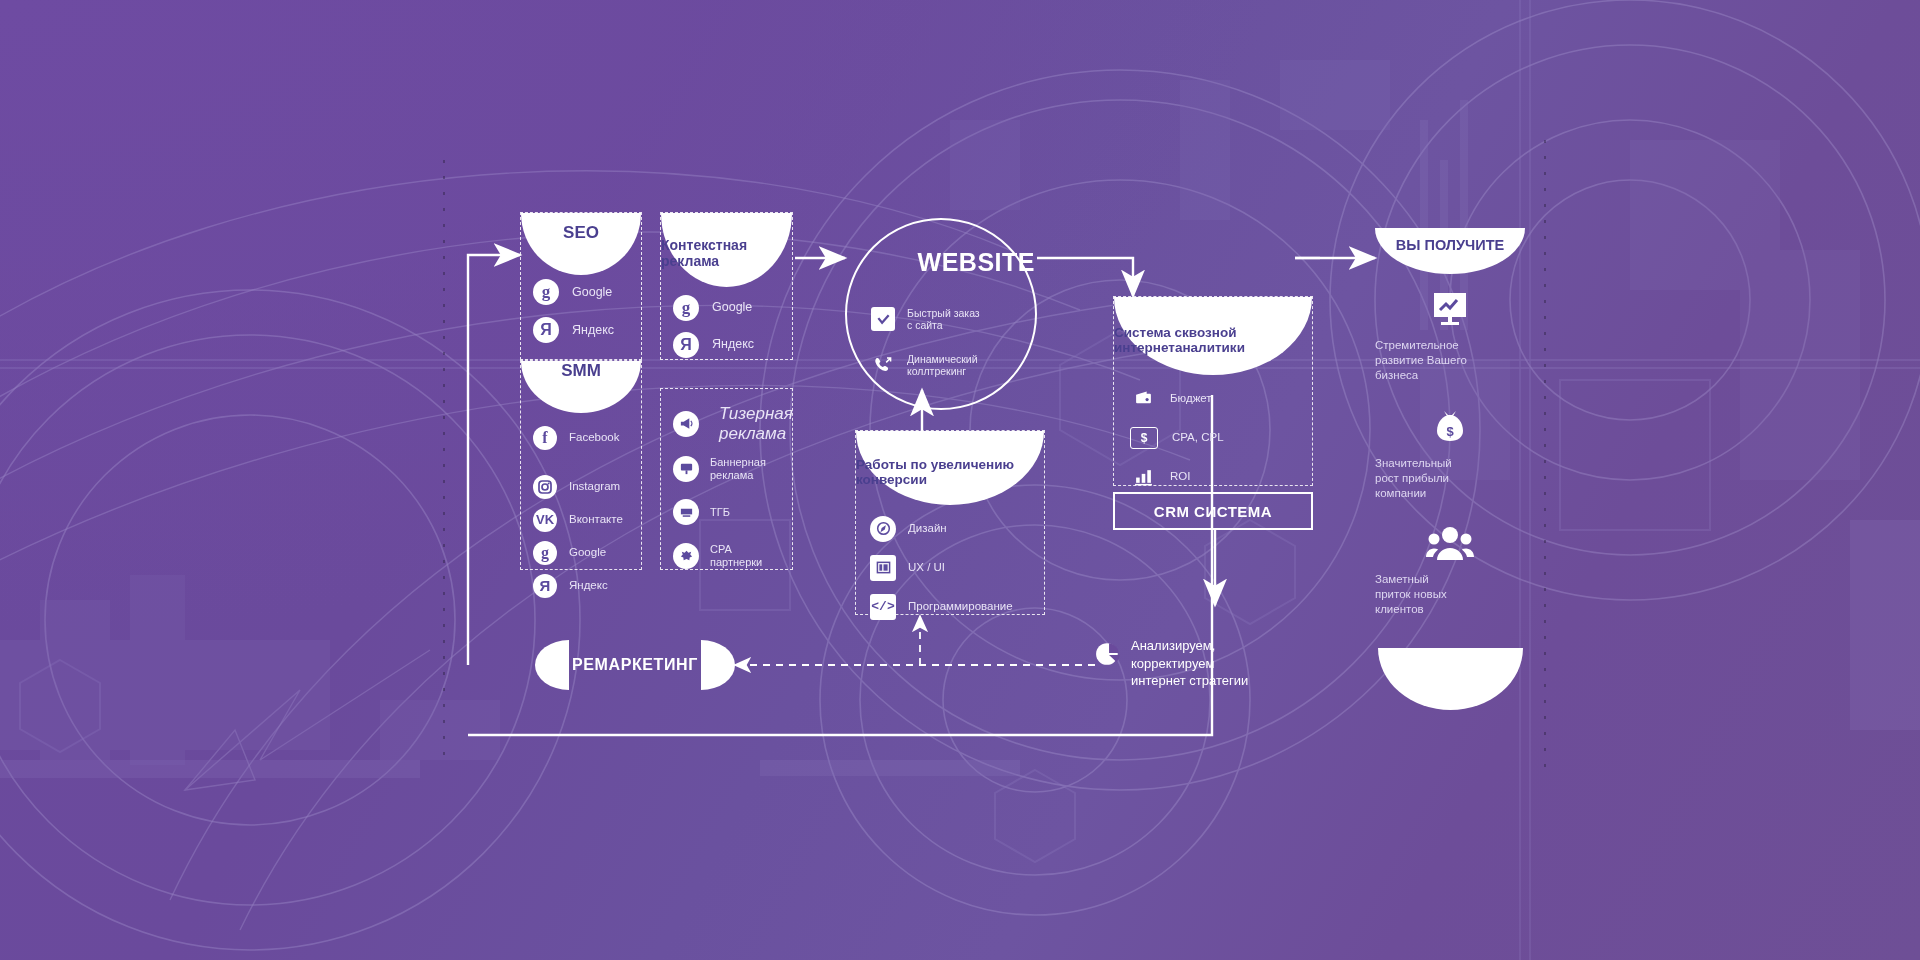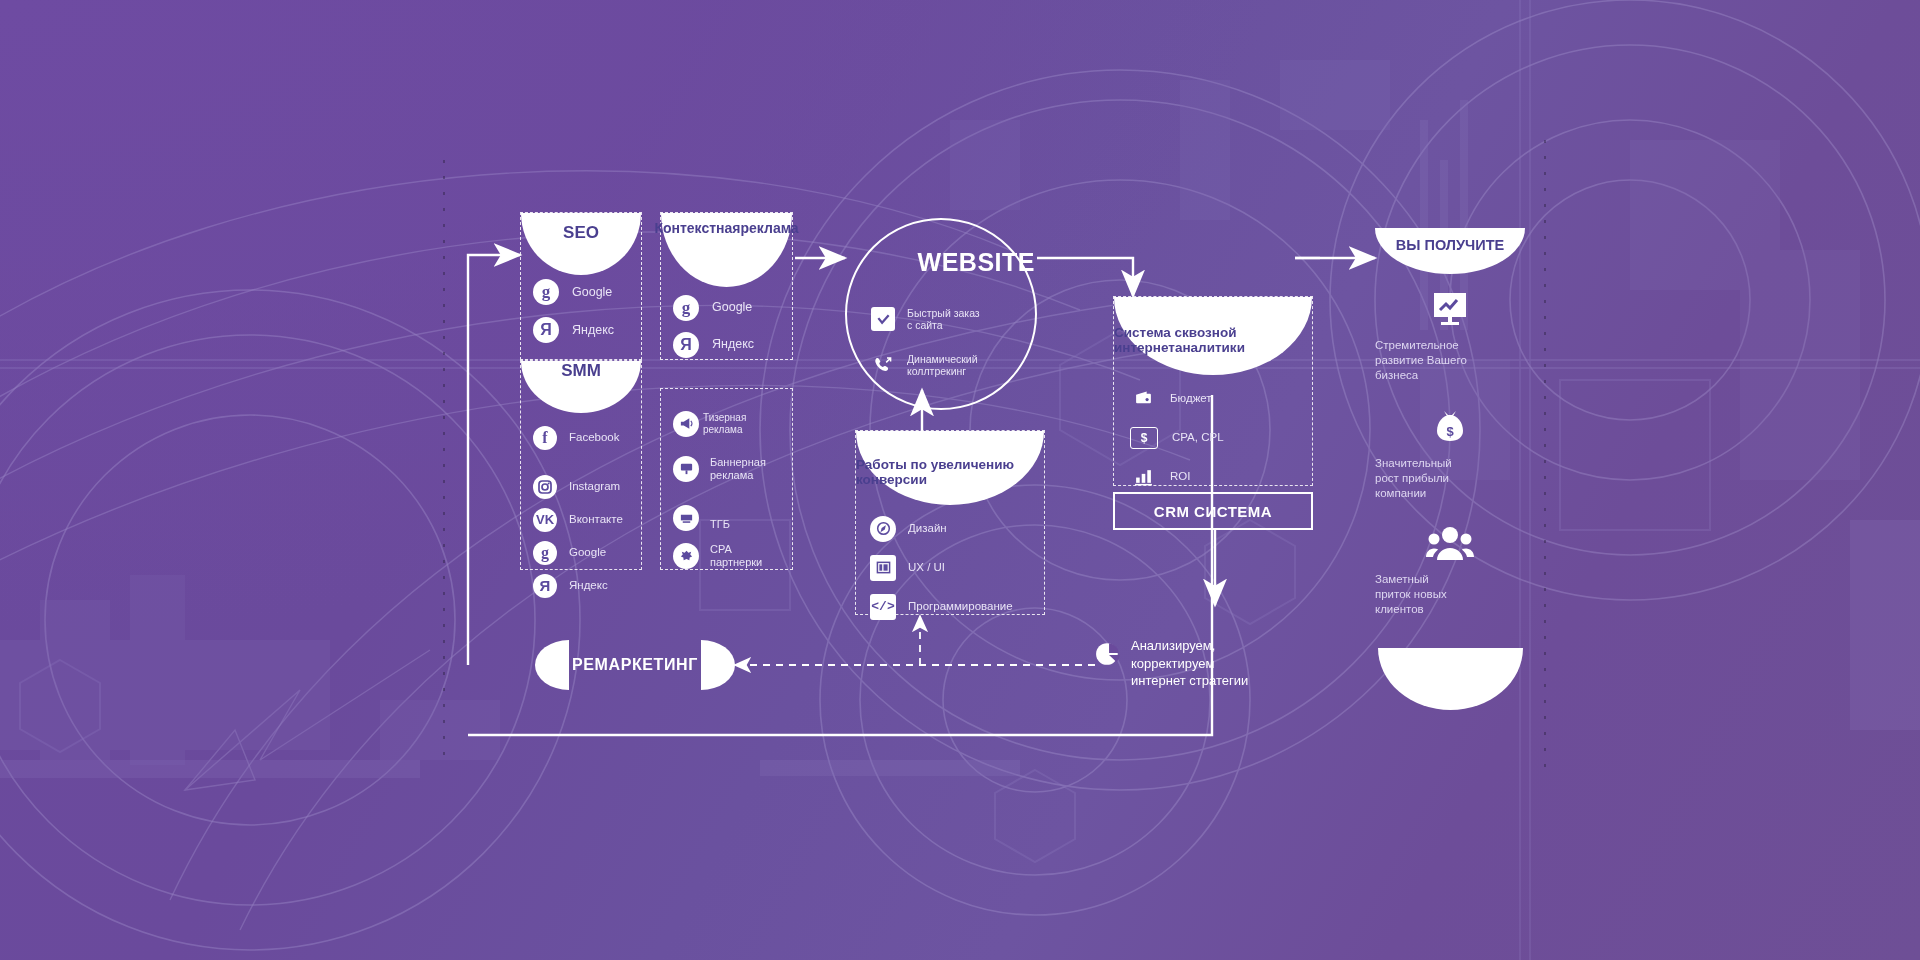--- a/index.html
+++ b/index.html
@@ -208,21 +208,21 @@
         <span class="lbl" style="font-size:11.5px;margin-left:12px;">Google</span>
       </div>
       <div class="row" style="height:29px;">
         <span class="ic" style="width:24px;height:24px;font-size:15px;font-weight:bold;">Я</span>
         <span class="lbl" style="font-size:11.5px;margin-left:12px;">Яндекс</span>
       </div>
     </div>
   </div>
 
   <div class="panel" style="left:660px;top:212px;width:133px;height:148px;">
-    <div class="cap" style="height:66px;font-size:14px;padding-top:8px;flex-direction:row;">
+    <div class="cap" style="height:66px;font-size:14px;padding-top:8px;flex-direction:column;">
       <span>Контекстная</span>
       <span>реклама</span>
     </div>
     <div class="rows" style="top:78px;padding-left:12px;">
       <div class="row" style="height:33px;">
         <span class="ic" style="width:26px;height:26px;font-size:17px;font-weight:bold;font-family:'Liberation Serif',serif;">g</span>
         <span class="lbl" style="font-size:12.5px;margin-left:13px;">Google</span>
       </div>
       <div class="row" style="height:33px;">
         <span class="ic" style="width:26px;height:26px;font-size:16px;font-weight:bold;">Я</span>
@@ -233,34 +233,34 @@
 
   <div class="panel" style="left:660px;top:388px;width:133px;height:182px;">
     <div class="rows" style="top:14px;padding-left:12px;">
       <div class="row" style="height:41px;">
         <span class="ic" style="width:26px;height:26px;">
           <svg width="15" height="15" viewBox="0 0 16 16">
               <path d="M2 6h3l6-3.5v11L5 10H2z" fill="#5b4a9e"></path>
               <path d="M12.6 5.2a4 4 0 010 5.6" stroke="#5b4a9e" stroke-width="1.4" fill="none"></path>
             </svg>
         </span>
-        <span class="lbl" style="font-size:10px;margin-left:4px;white-space:pre-line;">Тизерная
+        <span class="lbl" style="font-size:17px;margin-left:20px;white-space:pre-line;font-style:italic;">Тизерная
 реклама</span>
       </div>
       <div class="row" style="height:41px;">
         <span class="ic" style="width:26px;height:26px;">
           <svg width="15" height="15" viewBox="0 0 16 16">
               <rect x="2" y="3" width="12" height="7" rx="1" fill="#5b4a9e"></rect>
               <rect x="7" y="10" width="2" height="4" fill="#5b4a9e"></rect>
             </svg>
         </span>
         <span class="lbl" style="font-size:11px;margin-left:11px;white-space:pre-line;">Баннерная
 реклама</span>
       </div>
-      <div class="row" style="height:38px;align-items:flex-end;">
+      <div class="row" style="height:38px;">
         <span class="ic" style="width:26px;height:26px;">
           <svg width="15" height="15" viewBox="0 0 16 16">
               <rect x="2" y="4" width="12" height="6" fill="#5b4a9e"></rect>
               <rect x="4" y="11" width="8" height="1.6" fill="#5b4a9e"></rect>
             </svg>
         </span>
         <span class="lbl" style="font-size:11px;margin-left:11px;white-space:pre-line;">ТГБ</span>
       </div>
       <div class="row" style="height:41px;">
         <span class="ic" style="width:26px;height:26px;">

